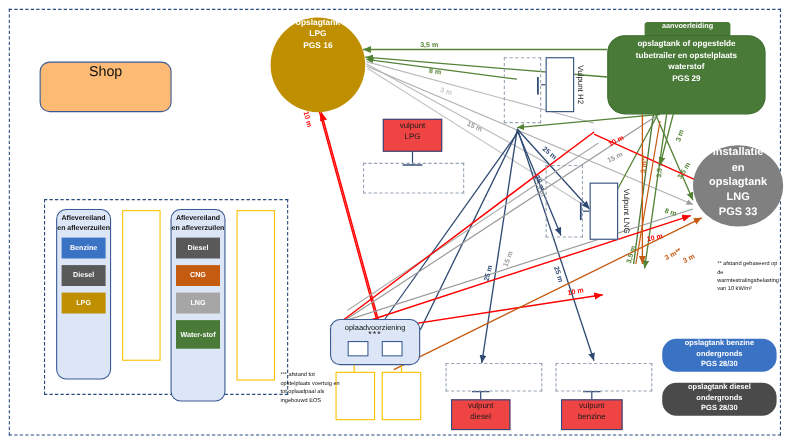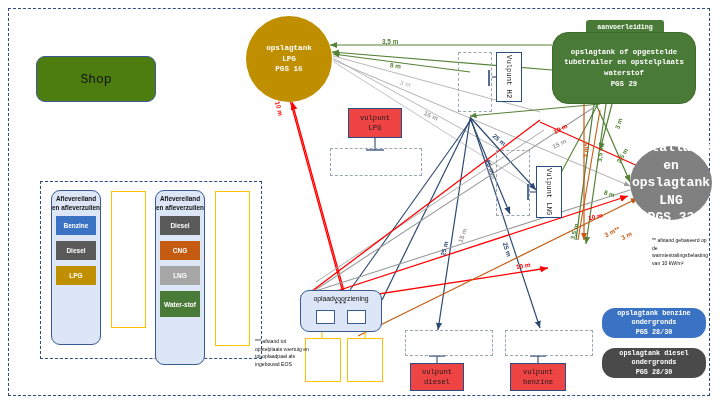--- a/index.html
+++ b/index.html
@@ -3,38 +3,38 @@
 <meta charset="utf-8">
 <style>
   html,body{margin:0;padding:0;background:#ffffff;}
   body{width:720px;height:405px;font-family:"Liberation Sans",sans-serif;overflow:hidden;}
   #canvas{position:relative;width:720px;height:405px;background:#fff;}
   svg.lines{position:absolute;left:0;top:0;width:720px;height:405px;pointer-events:none;}
 
   .outer-border{position:absolute;left:8px;top:8px;width:702px;height:388px;
     border:1.6px dashed #2b4c7e;box-sizing:border-box;}
 
-  .node{position:absolute;box-sizing:border-box;display:flex;align-items:center;
-    justify-content:center;text-align:center;font-family:Liberation Mono, monospace;}
-
-  .shop{left:36px;top:56px;width:120px;height:46px;background:#4d7c0f;
+  .node{position:absolute;box-sizing:border-box;display:flex;
+    justify-content:center;text-align:center;}
+
+  .shop{left:36px;top:56px;width:120px;height:46px;background:#fdba74;
     border:1.3px solid #3a5a94;border-radius:9px;font-size:13px;color:#111;}
 
   .lpg-tank{left:246px;top:16px;width:86px;height:86px;border-radius:50%;
     background:#bf8f00;color:#fff;font-size:7.6px;line-height:1.38;font-weight:bold;}
 
   .h2-box{left:552px;top:32px;width:144px;height:72px;background:#4a7a38;
     color:#fff;border:1.3px solid #3d6a2d;border-radius:16px;font-size:7.4px;
     line-height:1.45;font-weight:bold;padding:2px 4px;}
 
   .aanvoer{left:586px;top:20px;width:78px;height:14px;background:#4a7a38;color:#fff;
     border-radius:3px;font-size:6.6px;font-weight:bold;}
 
-  .lng-ell{left:630px;top:146px;width:82px;height:74px;border-radius:50%;
-    background:#808080;color:#fff;font-size:13px;line-height:1.35;font-weight:bold;}
+  .lng-ell{left:630px;top:132px;width:82px;height:74px;border-radius:50%;
+    background:#808080;color:#fff;font-size:10px;line-height:1.35;font-weight:bold;}
 
   .cng-box{left:551px;top:240px;width:88px;height:36px;background:#c55a11;
     color:#fff;font-size:7.8px;line-height:1.4;font-weight:bold;}
 
   .benz-onder{left:602px;top:308px;width:104px;height:30px;background:#3a72c4;
     color:#fff;border-radius:13px;font-size:6.8px;line-height:1.42;font-weight:bold;}
   .diesel-onder{left:602px;top:348px;width:104px;height:30px;background:#4a4a4a;
     color:#fff;border-radius:13px;font-size:6.8px;line-height:1.42;font-weight:bold;}
 
   .vulpunt{background:#ef4444;border:1.4px solid #2b4c7e;color:#1a1a1a;

